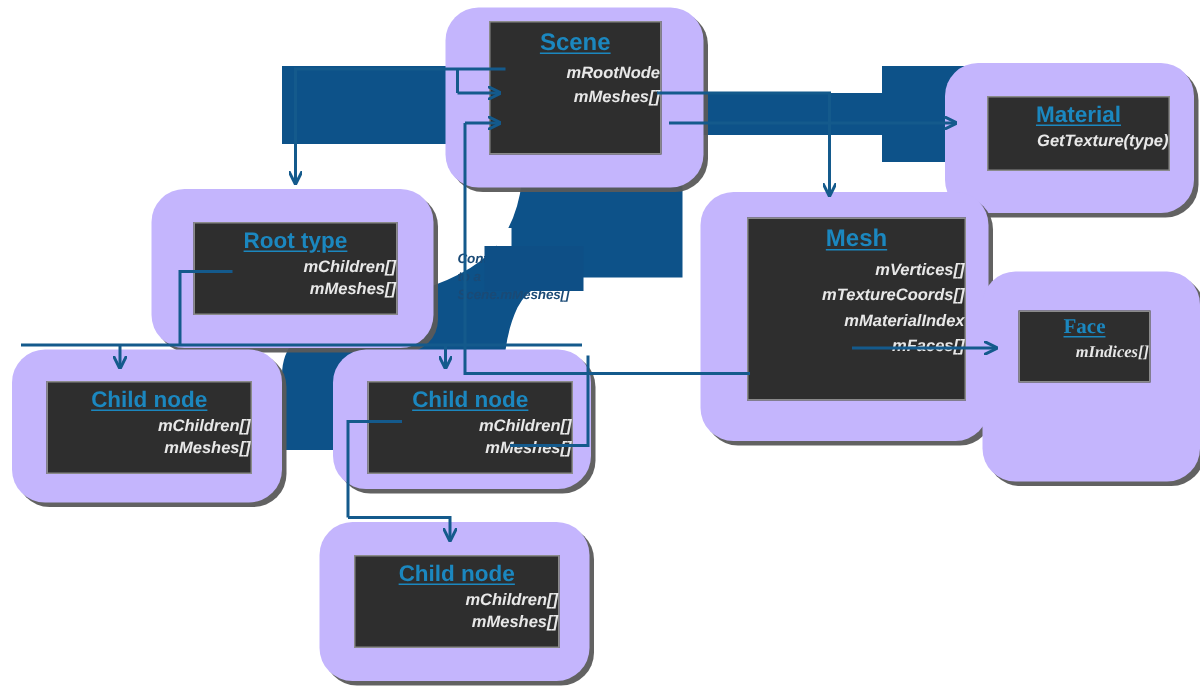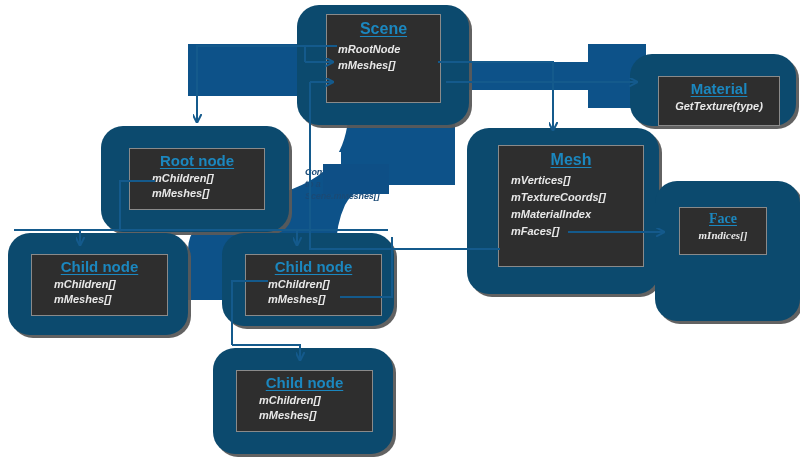--- a/index.html
+++ b/index.html
@@ -9,28 +9,28 @@
   
   .blob{position:absolute;z-index:1;}
 
   
   .note{position:absolute;z-index:2;color:#1c4f7c;font-style:italic;font-weight:bold;
         font-size:9px;line-height:11px;letter-spacing:-0.1px;white-space:pre-line;}
   .note.dim{color:#1a4a76;}
   .occluder{position:absolute;z-index:3;background:#0e4f86;}
 
   
-  .card{position:absolute;z-index:4;background:#0c4a6e;border-radius:22px;
+  .card{position:absolute;z-index:4;background:#c4b5fd;border-radius:22px;
         box-shadow:3px 3px 0 0 rgba(90,90,90,0.95);}
   .inner{position:absolute;background:#2e2e2e;border:1px solid #8a8a8a;
          box-sizing:border-box;}
   .title{color:#1b87bf;font-weight:bold;text-align:center;text-decoration:underline;
          text-underline-offset:2px;}
   .fields{color:#e8e8e8;font-style:italic;font-weight:bold;}
-  .fields div{white-space:nowrap;}
+  .fields div{white-space:nowrap;text-align:right;}
 
   
   .conn{position:absolute;z-index:5;}
   svg{overflow:visible;}
 </style>
 </head>
 <body>
 
 <div id="stage">
 
@@ -117,32 +117,32 @@
   <div class="card" style="left:297px;top:5px;width:172px;height:120px;">
     <div class="inner" style="left:29px;top:9px;width:115px;height:89px;">
       <div class="title" style="font-size:16px;margin-top:5px;">Scene</div>
       <div class="fields" style="font-size:11px;margin-top:3px;padding-left:11px;line-height:16px;">
         <div>mRootNode</div>
         <div>mMeshes[]</div>
       </div>
     </div>
   </div>
 
-  <div class="card" style="left:630px;top:42px;width:166px;height:72px;margin-top:12px;">
+  <div class="card" style="left:630px;top:42px;width:166px;height:100px;">
     <div class="inner" style="left:28px;top:22px;width:122px;height:50px;">
       <div class="title" style="font-size:15px;margin-top:3px;">Material</div>
       <div class="fields" style="font-size:11px;margin-top:2px;text-align:center;line-height:15px;">
         <div>GetTexture(type)</div>
       </div>
     </div>
   </div>
 
   <div class="card" style="left:101px;top:126px;width:188px;height:106px;">
     <div class="inner" style="left:28px;top:22px;width:136px;height:62px;">
-      <div class="title" style="font-size:15px;margin-top:3px;">Root node</div>
+      <div class="title" style="font-size:15px;margin-top:3px;">Root type</div>
       <div class="fields" style="font-size:11px;margin-top:2px;padding-left:22px;line-height:15px;">
         <div>mChildren[]</div>
         <div>mMeshes[]</div>
       </div>
     </div>
   </div>
 
   <div class="card" style="left:467px;top:128px;width:192px;height:166px;">
     <div class="inner" style="left:31px;top:17px;width:146px;height:122px;">
       <div class="title" style="font-size:16px;margin-top:5px;">Mesh</div>

